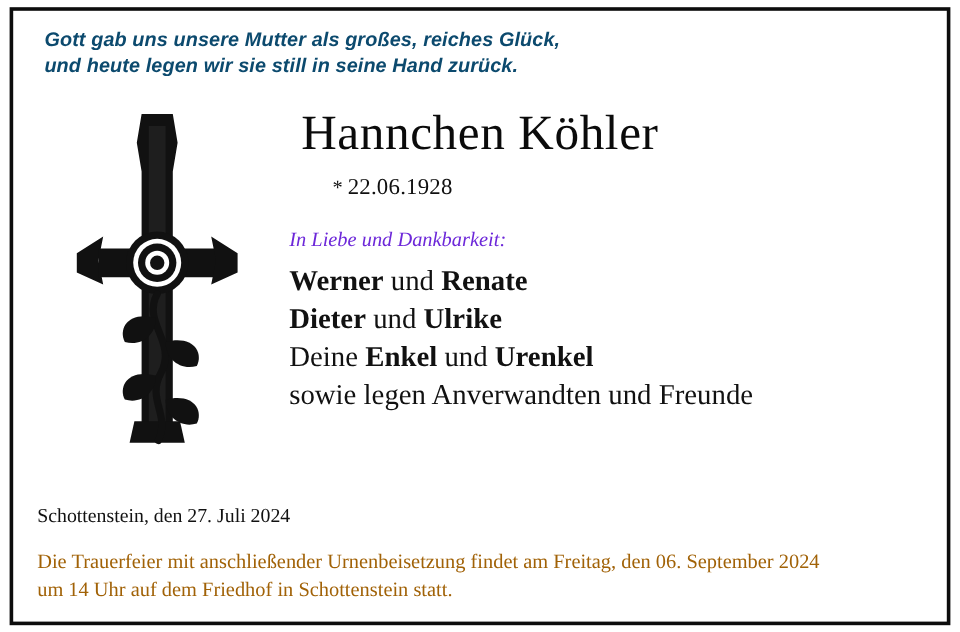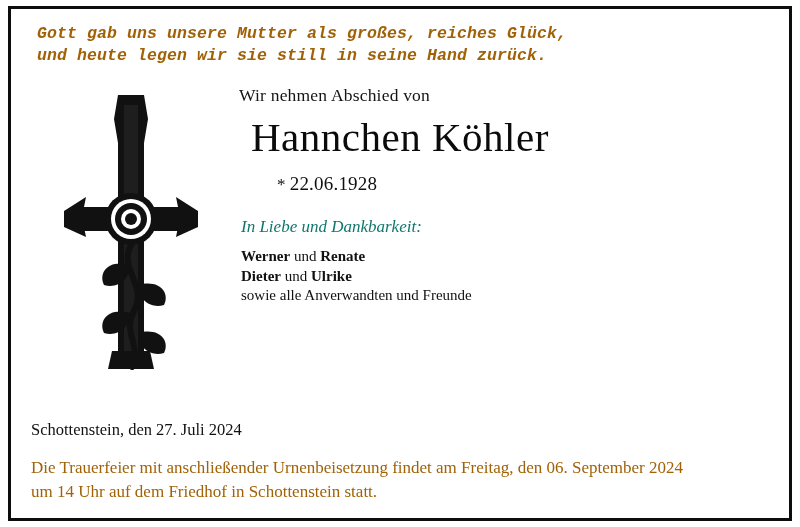--- a/index.html
+++ b/index.html
@@ -30,26 +30,26 @@
   }
   .inner {
     position: absolute;
     left: 0; top: 0; right: 0; bottom: 0;
     padding: 14px 20px 10px 20px;
     box-sizing: border-box;
   }
 
   
   .motto {
-    font-family: Liberation Mono, monospace;
+    font-family: Liberation Sans, sans-serif;
     font-style: italic;
     font-weight: bold;
     font-size: 16.5px;
     line-height: 1.32;
-    color: #a16207;
+    color: #0c4a6e;
     margin-left: 6px;
     letter-spacing: 0.1px;
   }
 
   
   .middle {
     display: flex;
     flex-direction: row;
     align-items: flex-start;
     margin-top: 16px;
@@ -98,24 +98,24 @@
     padding-right: 4px;
   }
   .dates .cross-sym {
     font-size: 19px;
     padding-right: 4px;
   }
   .dedication {
     font-style: italic;
     font-size: 17px;
     margin: 0 0 10px 2px;
-    color: #0f766e;
+    color: #6d28d9;
   }
   .survivors {
-    font-size: 15px;
+    font-size: 24px;
     line-height: 1.33;
     margin-left: 2px;
     color: #111;
   }
   .survivors .strong {
     font-weight: bold;
   }
 
   
   .footer {
@@ -174,36 +174,38 @@
             <path d="M75 156 C 62 180, 92 196, 78 222 C 66 244, 86 256, 76 278" stroke="#111111" stroke-width="6" fill="none" stroke-linecap="round"></path>
 
             <path d="M74 176 C 52 170, 42 184, 48 196 C 62 200, 74 190, 74 176 Z" fill="#111111"></path>
             <path d="M82 196 C 104 190, 114 204, 108 216 C 94 220, 82 210, 82 196 Z" fill="#111111"></path>
             <path d="M74 224 C 52 218, 42 232, 48 244 C 62 248, 74 238, 74 224 Z" fill="#111111"></path>
             <path d="M82 244 C 104 238, 114 252, 108 264 C 94 268, 82 258, 82 244 Z" fill="#111111"></path>
           </svg>
         </div>
 
         <div class="announce">
-          <div class="lead">Wir nehmen Abschied von</div>
           <div class="name">Hannchen Köhler</div>
           <div class="dates">
             <span>
               <span class="sym">*</span><span>22.06.1928</span>
             </span>
           </div>
           <div class="dedication">In Liebe und Dankbarkeit:</div>
           <div class="survivors">
             <div>
               <span class="strong">Werner</span><span> und </span><span class="strong">Renate</span>
             </div>
             <div>
               <span class="strong">Dieter</span><span> und </span><span class="strong">Ulrike</span>
             </div>
-            <div>sowie alle Anverwandten und Freunde</div>
+            <div>
+              <span>Deine </span><span class="strong">Enkel</span><span> und </span><span class="strong">Urenkel</span>
+            </div>
+            <div>sowie legen Anverwandten und Freunde</div>
           </div>
         </div>
       </div>
 
       <div class="footer">
         <div class="place-date">Schottenstein, den 27. Juli 2024</div>
         <div class="details">
           <div>Die Trauerfeier mit anschließender Urnenbeisetzung findet am Freitag, den 06. September 2024</div>
           <div>um 14 Uhr auf dem Friedhof in Schottenstein statt.</div>
         </div>

